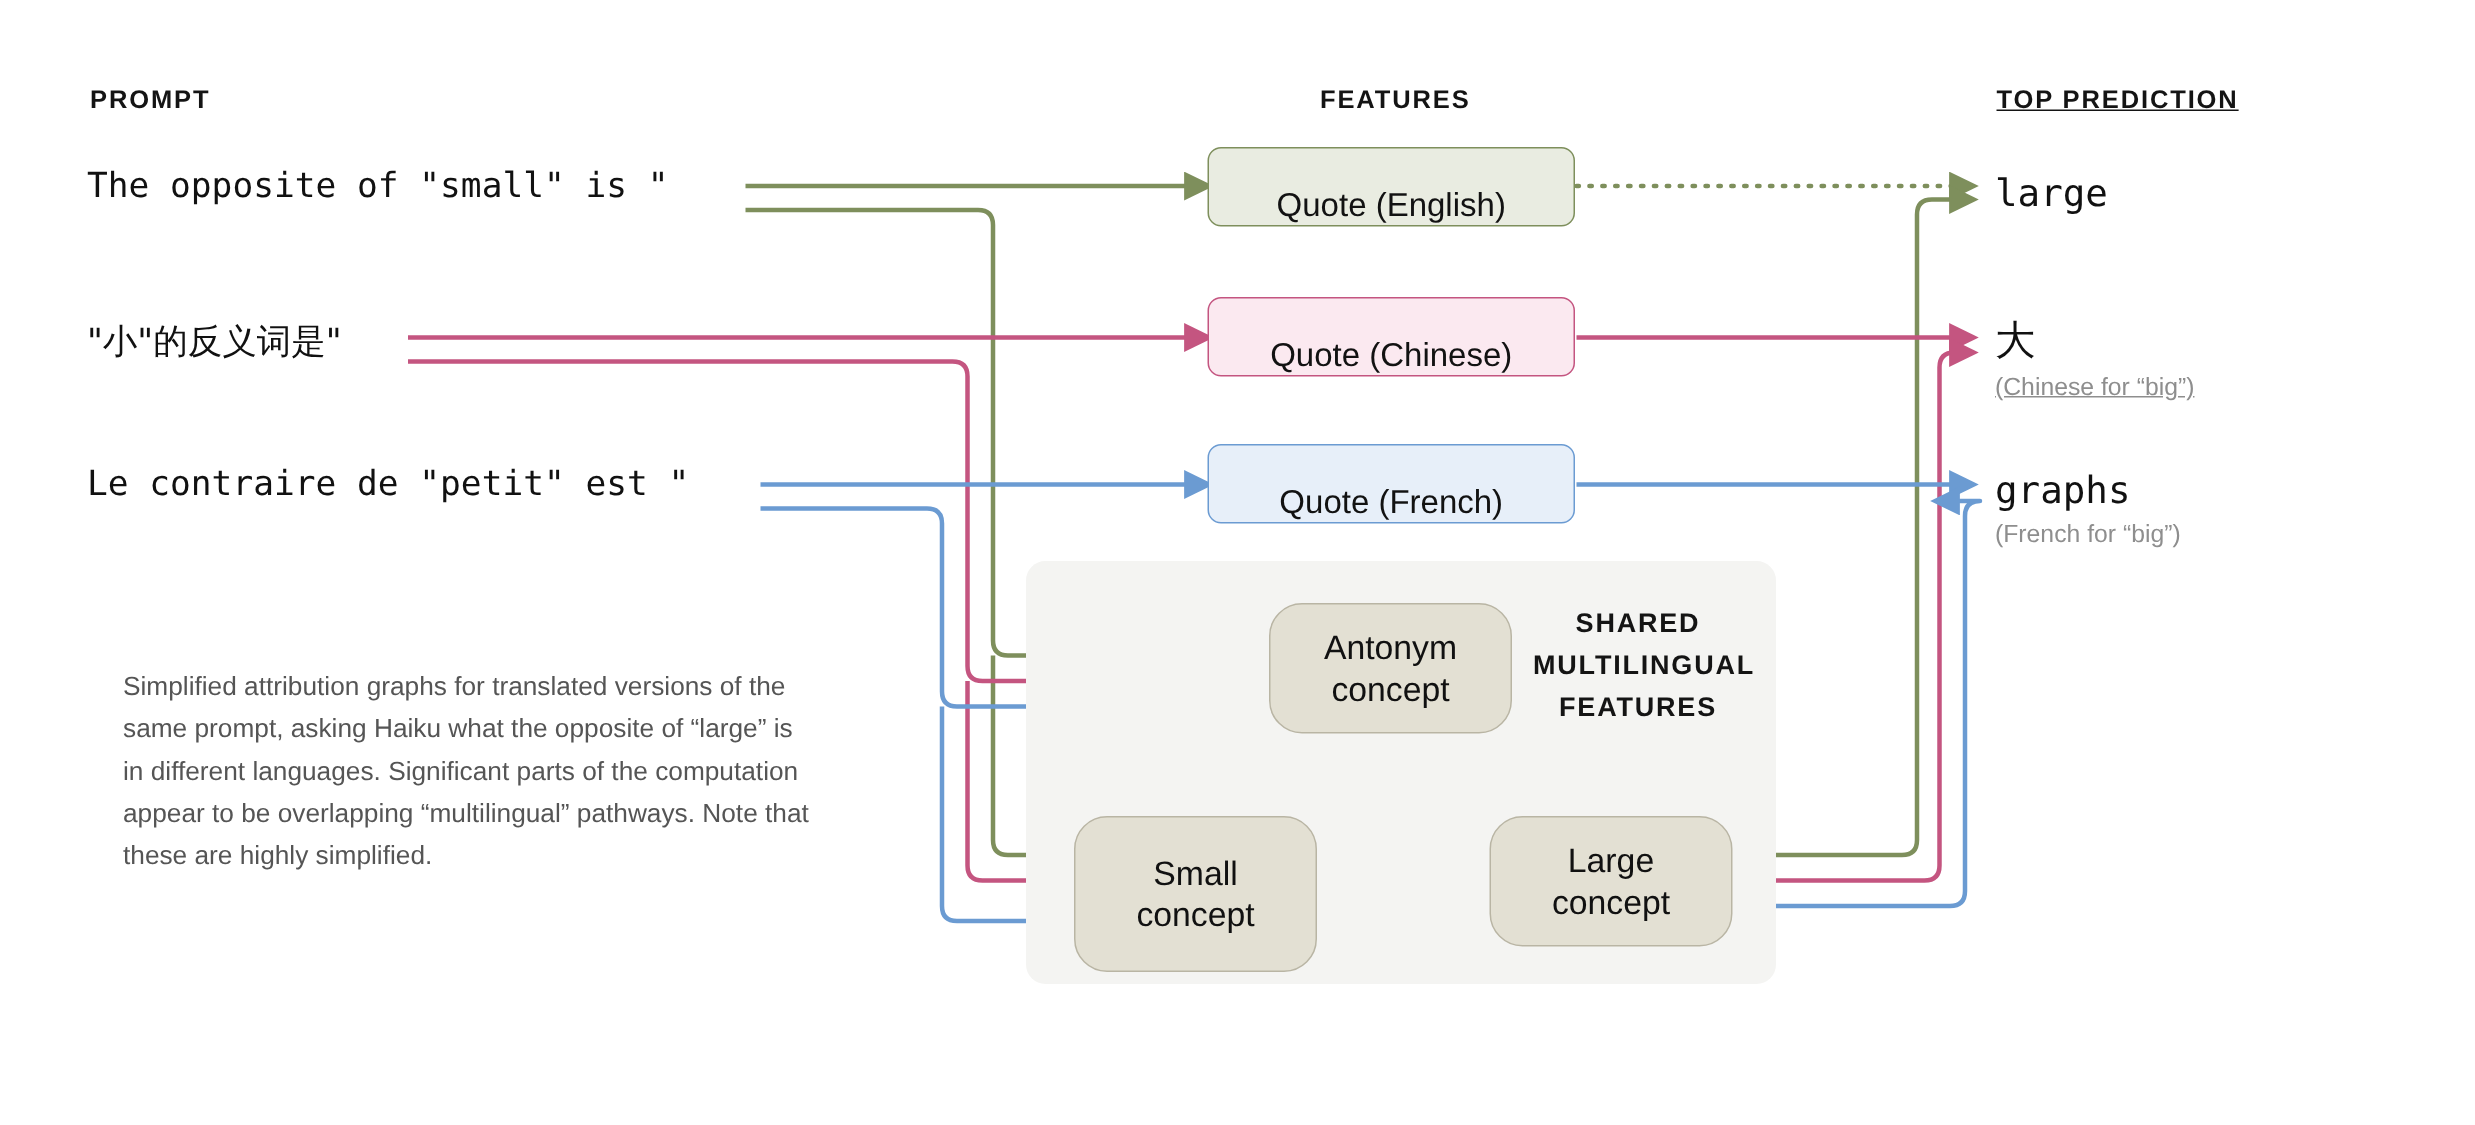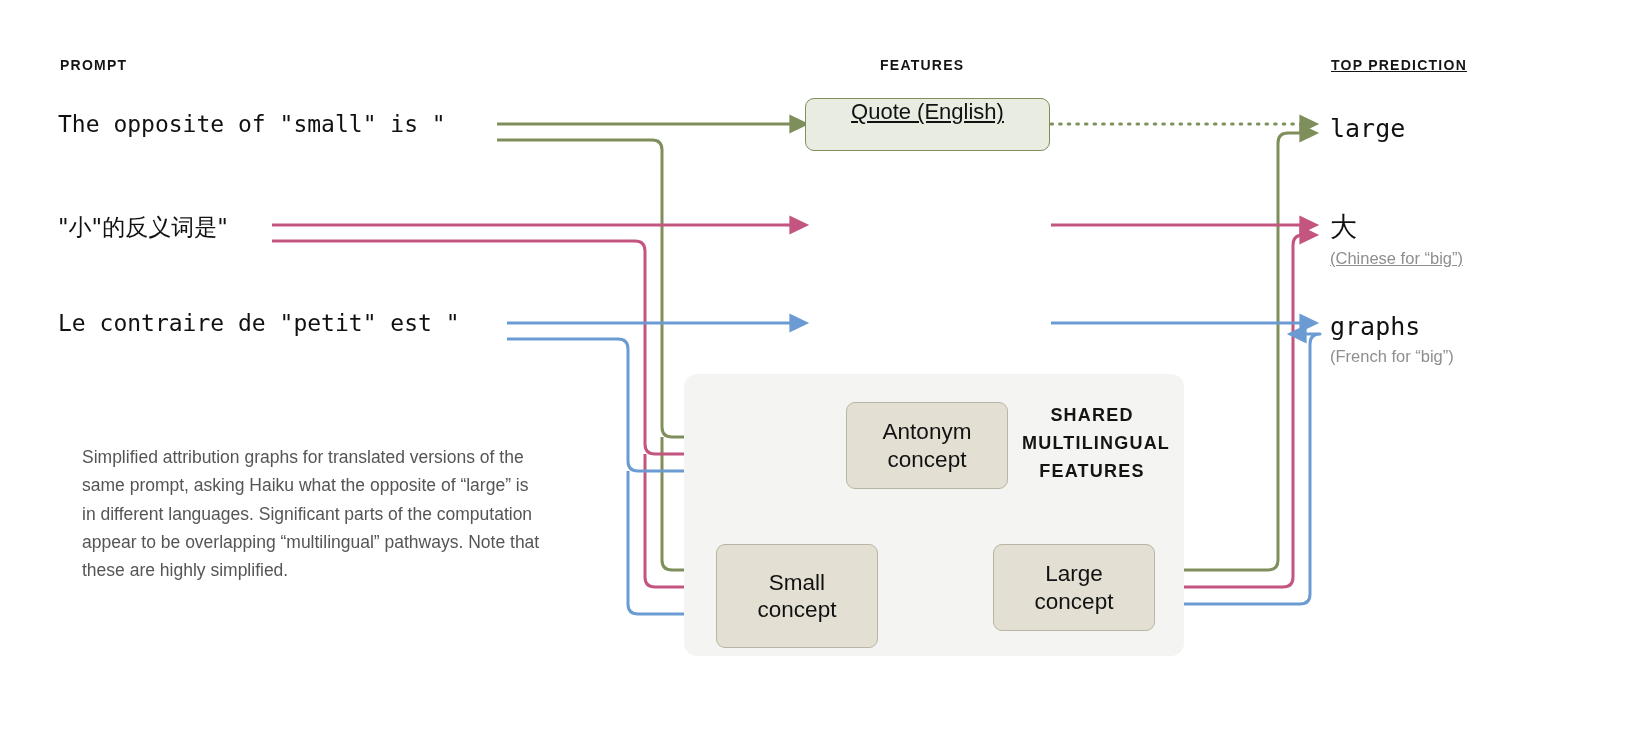--- a/index.html
+++ b/index.html
@@ -1,33 +1,33 @@
 <!DOCTYPE html>
 <html><head>
 <meta charset="utf-8">
 <style>
   html,body{margin:0;padding:0;background:#ffffff;}
   body{width:1650px;height:750px;position:relative;overflow:hidden;
        font-family:"Liberation Sans","DejaVu Sans",sans-serif;color:#1a1a1a;}
   #stage{position:absolute;left:0;top:0;width:1650px;height:750px;}
   svg.wires{position:absolute;left:0;top:0;width:1650px;height:750px;}
 
-  .col-head{position:absolute;font-size:14px;font-weight:700;letter-spacing:1.25px;
+  .col-head{position:absolute;font-size:17px;font-weight:700;letter-spacing:1.25px;
             color:#141414;text-transform:uppercase;white-space:nowrap;}
 
   .prompt-text{position:absolute;font-family:"DejaVu Sans Mono","Liberation Mono",monospace;
                font-size:23px;color:#111;white-space:nowrap;letter-spacing:0px;}
   .prompt-cjk{position:absolute;font-family:"DejaVu Sans","Liberation Sans",sans-serif;
               font-size:23px;color:#111;white-space:nowrap;}
 
   .fbox{position:absolute;box-sizing:border-box;border-radius:9px;border:1.6px solid;
-        display:flex;align-items:flex-start;justify-content:center;
-        font-size:22px;color:#121212;white-space:nowrap;text-decoration:underline;}
+        display:flex;align-items:flex-end;justify-content:center;
+        font-size:22px;color:#121212;white-space:nowrap;}
 
-  .cbox{position:absolute;box-sizing:border-box;border-radius:9px;
+  .cbox{position:absolute;box-sizing:border-box;border-radius:22px;
         border:1.6px solid #b9b5a4;background:#e3e0d3;
         display:flex;flex-direction:column;align-items:center;justify-content:center;
         font-size:22.5px;line-height:1.22;color:#111;text-align:center;}
 
   .shared-panel{position:absolute;background:#f4f4f2;border-radius:13px;}
   .shared-label{position:absolute;font-size:18px;font-weight:700;letter-spacing:1.2px;
                 line-height:1.55;text-align:center;color:#141414;text-transform:uppercase;}
 
   .pred{position:absolute;font-family:"DejaVu Sans Mono","Liberation Mono",monospace;
         font-size:25px;color:#111;white-space:nowrap;}
@@ -94,20 +94,28 @@
   <div class="col-head" style="left:1331px;top:57px;text-decoration:underline;">TOP PREDICTION</div>
 
   <div class="prompt-text" style="left:58px; top:111px;">The opposite of "small" is "</div>
   <div class="prompt-cjk" style="left:58px; top:212px;">"小"的反义词是"</div>
   <div class="prompt-text" style="left:58px; top:310px;">Le contraire de "petit" est "</div>
 
   <div class="fbox" style="left:805px; top:98px;  width:245px; height:53px;
             background:#e9ece1; border-color:#7e8f5c;">
     <span>Quote (English)</span>
   </div>
+  <div class="fbox" style="left:805px; top:198px; width:245px; height:53px;
+            background:#fbe9f0; border-color:#c45580;">
+    <span>Quote (Chinese)</span>
+  </div>
+  <div class="fbox" style="left:805px; top:296px; width:245px; height:53px;
+            background:#e7eff9; border-color:#6b9bd2;">
+    <span>Quote (French)</span>
+  </div>
 
   <div class="shared-panel" style="left:684px; top:374px; width:500px; height:282px;"></div>
   <div class="shared-label" style="left:1022px; top:402px; width:140px;">
     <div>SHARED</div>
     <div>MULTILINGUAL</div>
     <div>FEATURES</div>
   </div>
 
   <div class="cbox" style="left:846px; top:402px; width:162px; height:87px;">
     <span>Antonym</span>

